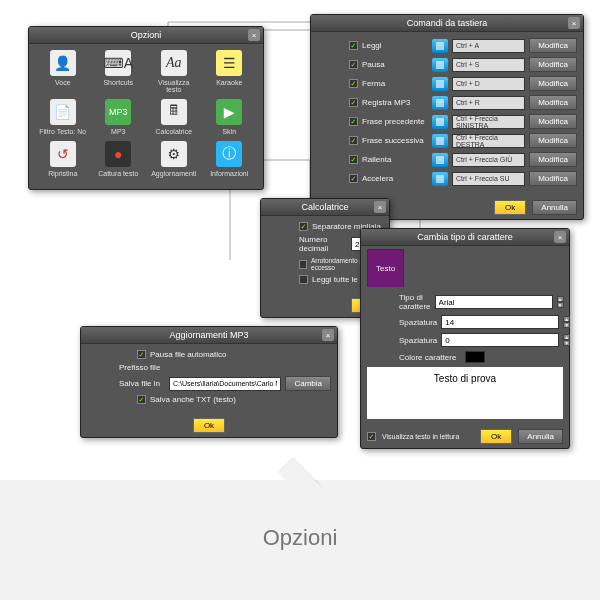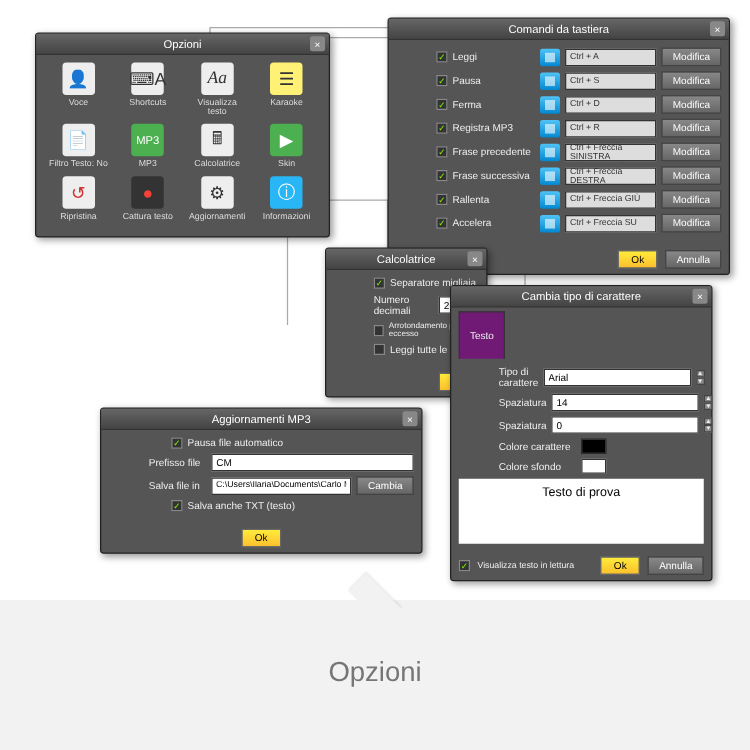--- a/index.html
+++ b/index.html
@@ -268,24 +268,20 @@
           <input class="txtinput" style="flex: 1 1 0%;" value="0">
           <div class="spin">
             <div>▲</div>
             <div>▼</div>
           </div>
         </div>
     <div class="row">
           <span style="width:62px">Colore carattere</span>
           <div class="colorswatch" style="background:#000"></div>
         </div>
-    <div class="row">
-          <span style="width:62px">Colore sfondo</span>
-          <div class="colorswatch" style="background:#fff"></div>
-        </div>
     <div class="preview">Testo di prova</div>
   </div>
   <div class="btn-bar" style="align-items:center">
     <span class="chk">✓</span>
     <span style="flex:1;font-size:7px">Visualizza testo in lettura</span>
     <button class="ok-btn">Ok</button>
     <button class="gray-btn">Annulla</button>
   </div>
 </div>
 
@@ -294,21 +290,20 @@
     <span>Aggiornamenti MP3</span>
     <span class="xbtn">×</span>
   </div>
   <div class="body">
     <div class="row" style="margin-left:50px">
           <span class="chk">✓</span>
           <span>Pausa file automatico</span>
         </div>
     <div class="row">
           <span style="width:46px">Prefisso file</span>
-          <input class="txtinput" style="flex: 1 1 0%;" value="CM">
         </div>
     <div class="row">
           <span style="width:46px">Salva file in</span>
           <input class="txtinput" style="flex: 1 1 0%; font-size: 7px;" value="C:\Users\Ilaria\Documents\Carlo Mobile Pro\C">
           <button class="gray-btn">Cambia</button>
         </div>
     <div class="row" style="margin-left:50px">
           <span class="chk">✓</span>
           <span>Salva anche TXT (testo)</span>
         </div>

